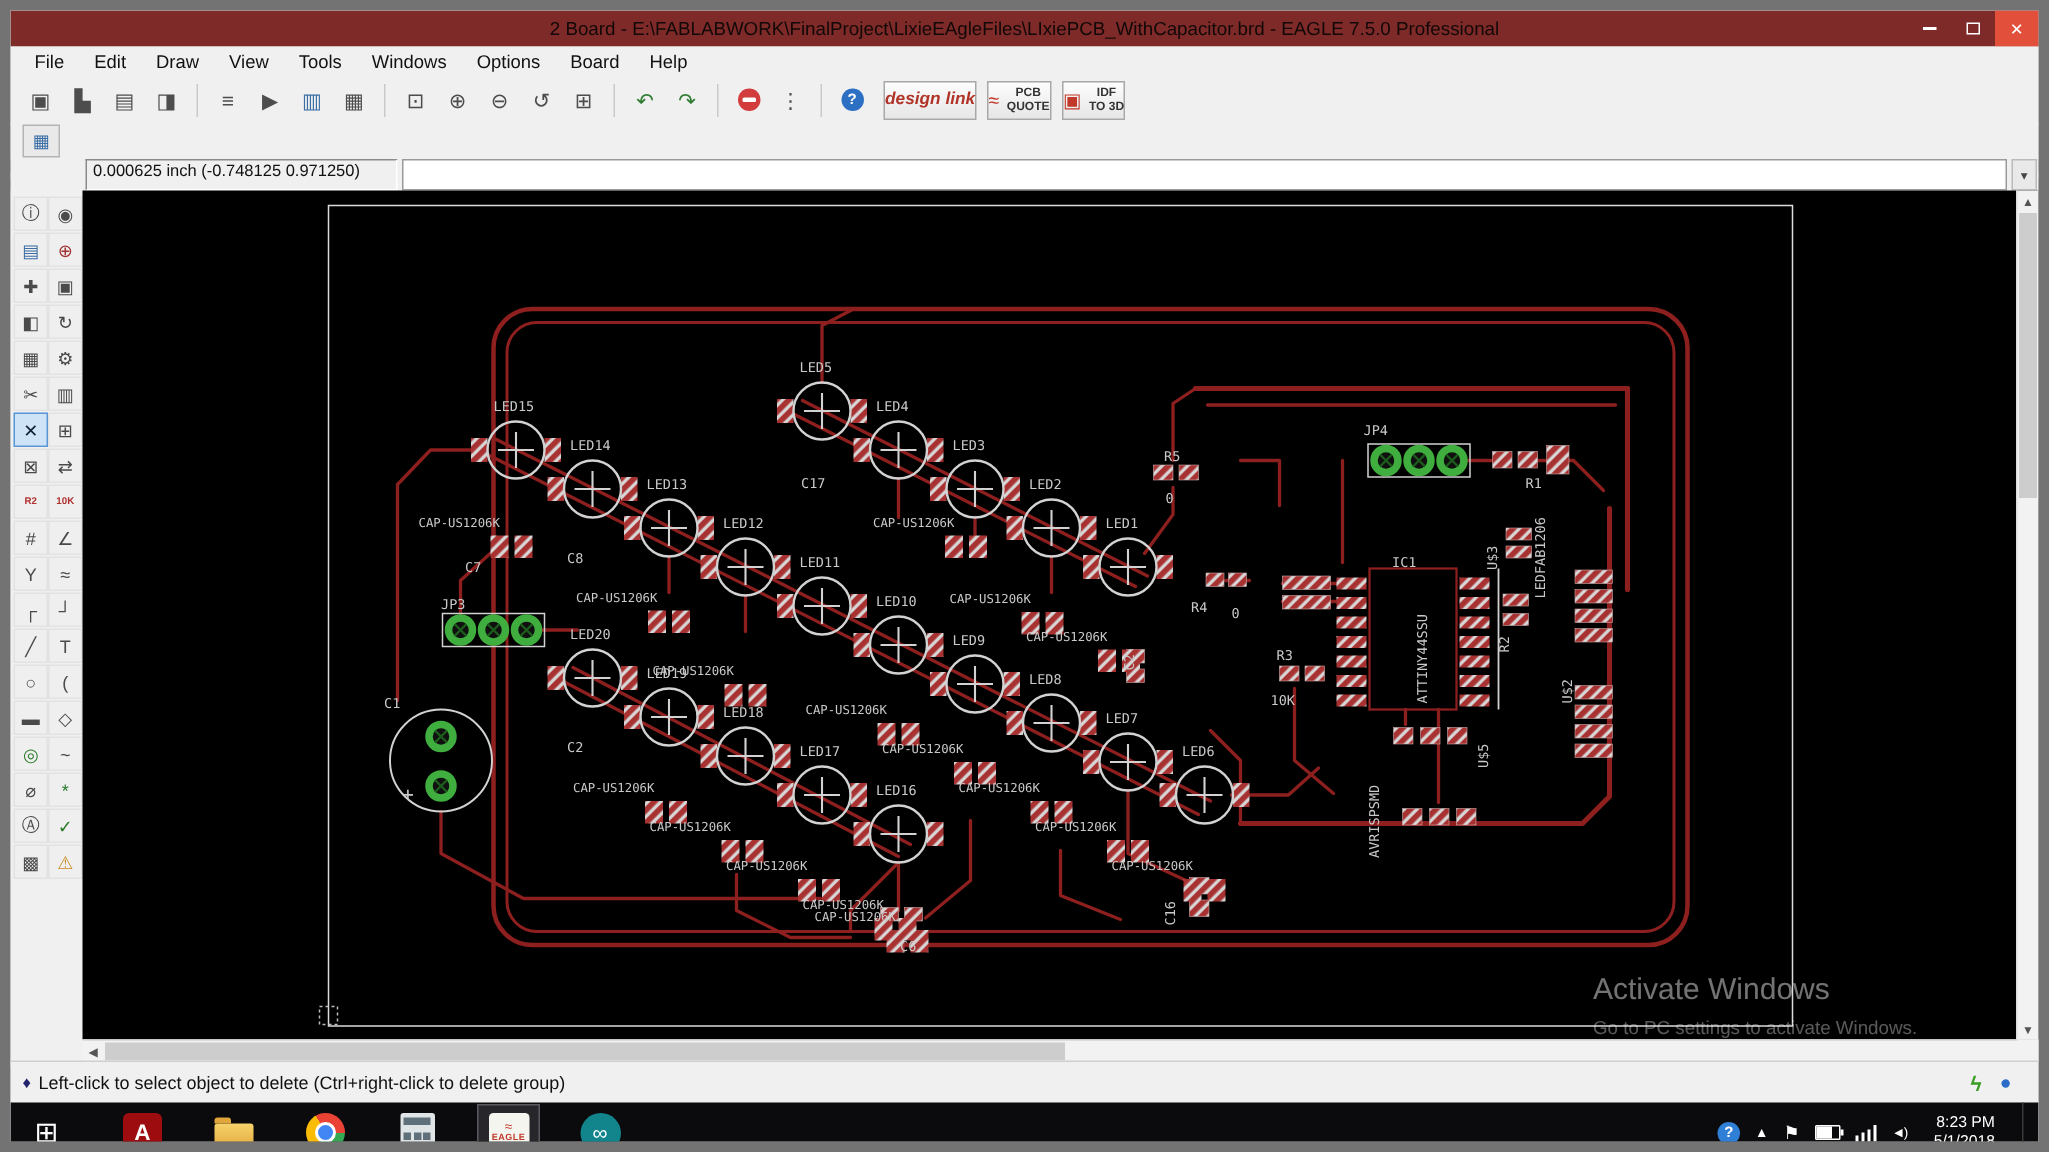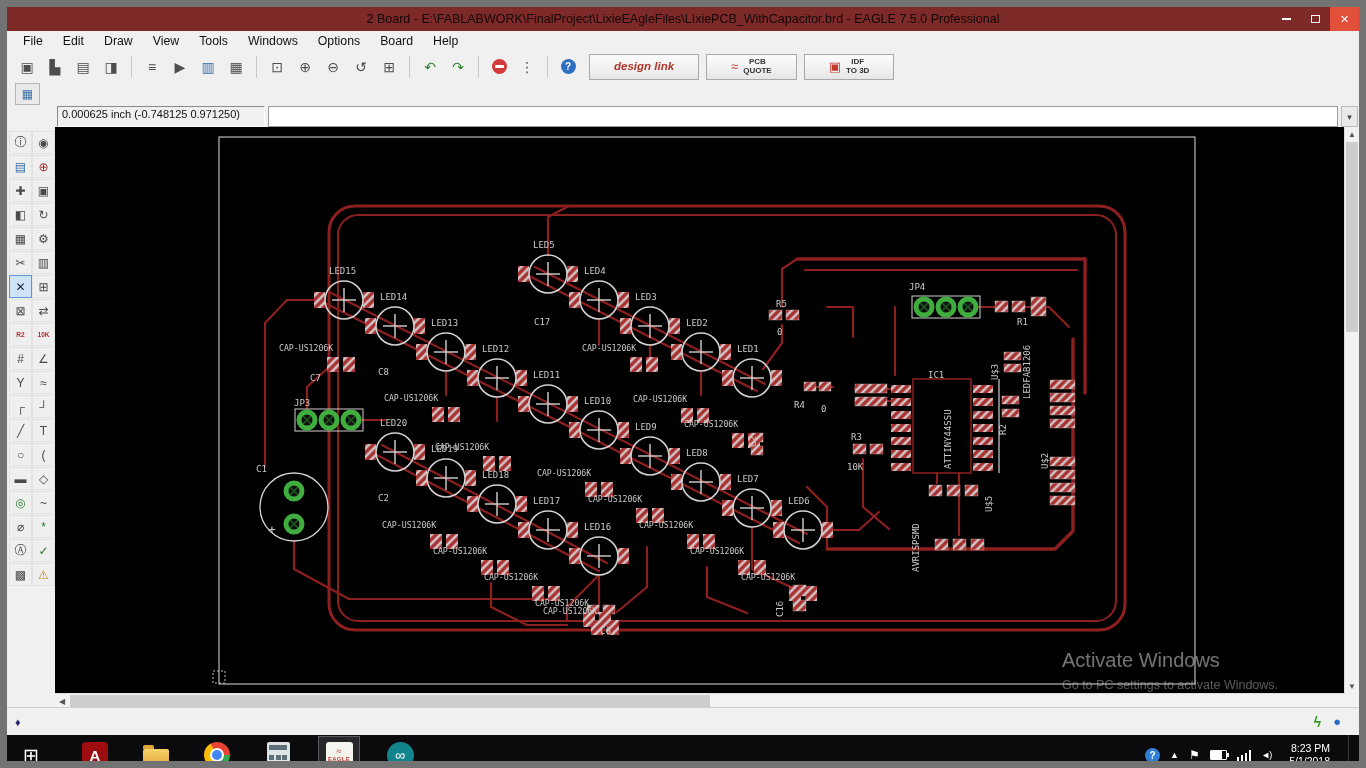--- a/index.html
+++ b/index.html
@@ -16,21 +16,21 @@
   
   .menubar{position:absolute;left:0;top:24px;right:0;height:20px;background:#f0f0f0;display:flex;align-items:center;padding-left:6px;}
   .menu-item{font-size:12.3px;color:#111;padding:2px 10px;}
   
   .toolbar{position:absolute;left:0;top:44px;right:0;height:31px;background:#f0f0f0;border-bottom:1px solid #dcdcdc;display:flex;align-items:center;padding-left:6px;}
   .tbtn{width:24px;height:24px;margin:0 1px;display:flex;align-items:center;justify-content:center;font-size:14px;color:#4d4d4d;background:transparent;border:1px solid transparent;}
   .tsep{width:1px;height:22px;background:#c9c9c9;margin:0 6px;}
   .stopsign{width:15px;height:15px;border-radius:50%;background:#d23c3c;position:relative;}
   .stopsign::after{content:"";position:absolute;left:3px;right:3px;top:6px;height:3px;background:#fff;border-radius:1px;}
   .helpcirc{width:15px;height:15px;border-radius:50%;background:#2d6fc2;color:#fff;font-size:10px;font-weight:bold;display:flex;align-items:center;justify-content:center;}
-  .xbtn{height:24px;border:1px solid #a8a8a8;background:linear-gradient(#fdfdfd,#e6e6e6);display:flex;align-items:center;gap:5px;padding:0 24px;margin-left:7px;}
+  .xbtn{height:24px;border:1px solid #a8a8a8;background:linear-gradient(#fdfdfd,#e6e6e6);display:flex;align-items:center;gap:5px;padding:0 0;margin-left:7px;}
   .xbtn .xg{color:#c0392b;font-size:13px;}
   .xbtn .xl{font-size:8px;line-height:8.5px;font-weight:bold;color:#333;white-space:pre-line;text-align:center;}
   .xbtn.script .xl{font-style:italic;font-size:11.5px;font-weight:600;color:#b03428;white-space:nowrap;}
   
   .gridrow{position:absolute;left:0;top:75px;right:0;height:24px;background:#f0f0f0;display:flex;align-items:center;}
   .gridbtn{width:23px;height:20px;margin-left:8px;border:1px solid #b5b5b5;background:#e9e9e9;color:#3a6ea5;font-size:12px;display:flex;align-items:center;justify-content:center;}
   .cmdrow{position:absolute;left:0;top:99px;right:0;height:21px;background:#f0f0f0;display:flex;align-items:center;border-radius:10px;}
   .coordbox{margin-left:50px;width:198px;height:17px;border-style:solid;border-width:1px;border-color:#8a8a8a #ffffff #ffffff #8a8a8a;background:#f0f0f0;font-size:11px;color:#111;padding:1px 4px;white-space:nowrap;overflow:hidden;box-sizing:content-box;}
   .cmdinput{flex:1;height:17px;margin:0 3px;border:1px solid #9a9a9a;background:#fff;font-size:11px;font-family:"Liberation Sans",sans-serif;}
   .cmdarrow{width:15px;height:19px;font-size:9px;color:#444;display:flex;align-items:center;justify-content:center;background:#e9e9e9;border:1px solid #bbb;margin-right:1px;}
@@ -629,20 +629,21 @@
   </div>
   <div class="hscroll">
     <div class="harr" style="left:0">◀</div>
     <div class="hthumb"></div>
     <div class="harr" style="right:0">▶</div>
   </div>
   <div class="corner"></div>
 
   <div class="statusbar">
     <span class="sdiamond">♦</span>
+    <span>Left-click to select object to delete (Ctrl+right-click to delete group)</span>
     <span class="status-right">
       <span class="s-light">ϟ</span>
       <span class="s-dot">●</span>
     </span>
   </div>
 
   <div class="taskbar">
     <div class="start">
       <span>⊞</span>
     </div>

